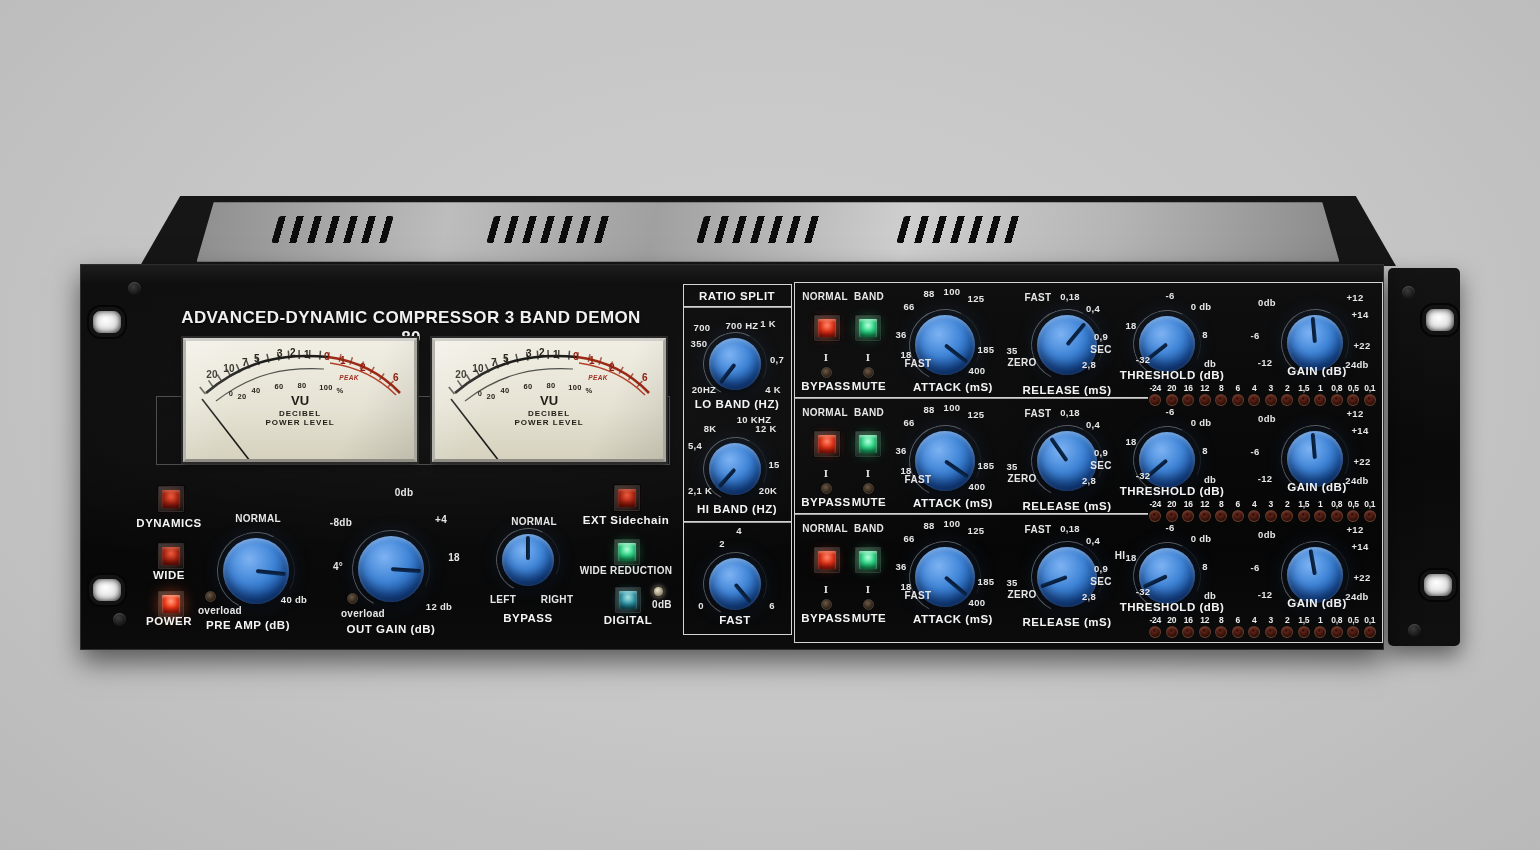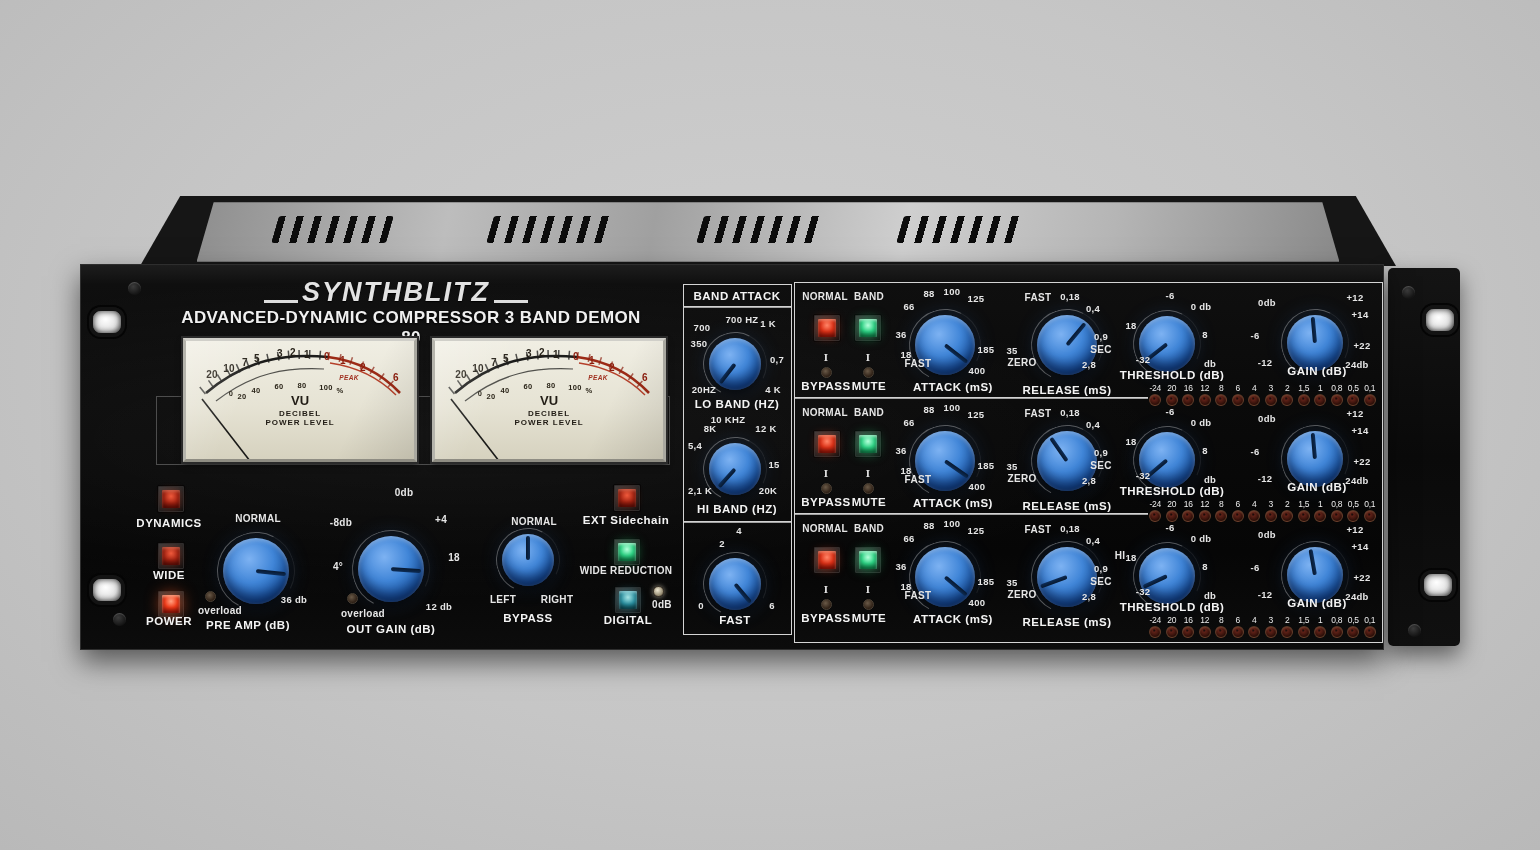--- a/index.html
+++ b/index.html
@@ -84,21 +84,21 @@
   .mini-led{position:absolute;width:9px;height:9px;border-radius:50%;
     background:radial-gradient(circle at 40% 35%,#6a5a48,#2a1c12 75%);border:1px solid #4a4034;}
   .mini-led.lit{background:radial-gradient(circle at 40% 35%,#efe8d2,#8a8066 75%);box-shadow:0 0 5px rgba(240,230,200,.6);}
   
   .panel{position:absolute;border:1px solid #d4d4d4;}
   .panel .hline{position:absolute;left:0;height:2px;background:linear-gradient(#eaeaea,#8a8a8a);}
   .band-row{position:absolute;left:0;width:587px;height:116px;}
   
   .strip{position:absolute;width:231px;display:flex;}
   .strip .cell{flex:1;display:flex;flex-direction:column;align-items:center;gap:1px;}
-  .strip .num{font-weight:normal;font-size:8.5px;color:#ececec;letter-spacing:-.2px;white-space:nowrap;}
+  .strip .num{font-weight:bold;font-size:8.5px;color:#ececec;letter-spacing:-.2px;white-space:nowrap;}
   .strip .led{width:10px;height:10px;border-radius:50%;
     background:radial-gradient(circle at 42% 35%,#5e211712,#5e2117 20%,#240b06 78%);
     border:1px solid rgba(160,120,85,.4);box-shadow:inset 0 1px 1px rgba(255,200,150,.18);}
 </style>
 </head>
 <body>
 
 <div id="stage">
 
   <div class="rack-top">
@@ -116,25 +116,20 @@
     <div class="screw-sm" style="left:20px;top:356px"></div>
   </div>
 
   <div class="face">
 
     <div class="screw-slot" style="left:8px;top:42px"></div>
     <div class="screw-slot" style="left:8px;top:310px"></div>
     <div class="screw-sm" style="left:47px;top:17px"></div>
     <div class="screw-sm" style="left:32px;top:348px"></div>
 
-    <div class="logo">
-      <div class="bar l"></div>
-      <span class="brand">SYNTHBLITZ</span>
-      <div class="bar r"></div>
-    </div>
     <div class="main-title">ADVANCED-DYNAMIC COMPRESSOR 3 BAND DEMON 80</div>
 
     <div class="recess"></div>
 
     <div class="vu" style="left:102px;top:73px">
       <svg viewBox="0 0 228 118">
         <path d="M 16 50 C 58 16 100 10 142 15" fill="none" stroke="#1a1a18" stroke-width="9" stroke-dasharray="1.5 9" opacity="0.75"></path>
         <path d="M 20 52 C 60 18 100 12 142 16" fill="none" stroke="#1c1c1a" stroke-width="2.6"></path>
         <path d="M 142 16 C 172 20 196 33 214 52" fill="none" stroke="#9c2a16" stroke-width="2.6"></path>
         <path d="M 144 22 C 172 26 194 38 210 54" fill="none" stroke="#b5402a" stroke-width="1.4"></path>
@@ -225,21 +220,21 @@
       </div>
     <span class="sl T" style="left:88px;top:356px">POWER</span>
 
     <div class="knob" style="left:142px;top:273px;width:66px;height:66px;--a:6deg">
         <div class="ptr"></div>
       </div>
     <div class="mini-led" style="left:124px;top:326px"></div>
     <div class="cluster">
         <span class="sl t" style="left: 177px; top: 253px;">NORMAL</span>
         <span class="sl t" style="left: 139px; top: 345px;">overload</span>
-        <span class="sl" style="left: 213px; top: 334px;">36 db</span>
+        <span class="sl" style="left: 213px; top: 334px;">40 db</span>
         <span class="sl T" style="left: 167px; top: 360px;">PRE AMP (dB)</span>
       </div>
 
     <div class="knob" style="left:277px;top:271px;width:66px;height:66px;--a:4deg">
         <div class="ptr"></div>
       </div>
     <div class="mini-led" style="left:266px;top:328px"></div>
     <div class="cluster">
         <span class="sl t" style="left: 323px; top: 227px;">0db</span>
         <span class="sl t" style="left: 260px; top: 257px;">-8db</span>
@@ -282,30 +277,30 @@
       <div class="knob" style="left:25px;top:53px;width:52px;height:52px;--a:128deg">
           <div class="ptr"></div>
         </div>
       <div class="knob" style="left:25px;top:158px;width:52px;height:52px;--a:132deg">
           <div class="ptr"></div>
         </div>
       <div class="knob" style="left:25px;top:273px;width:52px;height:52px;--a:50deg">
           <div class="ptr"></div>
         </div>
       <div class="cluster">
-          <span class="sl T" style="left: 53px; top: 11px;">BAND ATTACK</span>
-          <span class="sl" style="left: 58px; top: 34px;">700 HZ</span>
+          <span class="sl T" style="left: 53px; top: 11px;">RATIO SPLIT</span>
+          <span class="sl" style="left: 58px; top: 40px;">700 HZ</span>
           <span class="sl" style="left: 18px; top: 42px;">700</span>
           <span class="sl" style="left: 84px; top: 38px;">1 K</span>
           <span class="sl" style="left: 15px; top: 58px;">350</span>
           <span class="sl" style="left: 93px; top: 74px;">0,7</span>
           <span class="sl" style="left: 20px; top: 104px;">20HZ</span>
           <span class="sl" style="left: 89px; top: 104px;">4 K</span>
           <span class="sl T" style="left: 53px; top: 119px;">LO BAND (HZ)</span>
-          <span class="sl" style="left: 44px; top: 134px;">10 KHZ</span>
+          <span class="sl" style="left: 70px; top: 134px;">10 KHZ</span>
           <span class="sl" style="left: 26px; top: 143px;">8K</span>
           <span class="sl" style="left: 82px; top: 143px;">12 K</span>
           <span class="sl" style="left: 11px; top: 160px;">5,4</span>
           <span class="sl" style="left: 90px; top: 179px;">15</span>
           <span class="sl" style="left: 16px; top: 205px;">2,1 K</span>
           <span class="sl" style="left: 84px; top: 205px;">20K</span>
           <span class="sl T" style="left: 53px; top: 224px;">HI BAND (HZ)</span>
           <span class="sl" style="left: 55px; top: 245px;">4</span>
           <span class="sl" style="left: 38px; top: 258px;">2</span>
           <span class="sl" style="left: 17px; top: 320px;">0</span>

